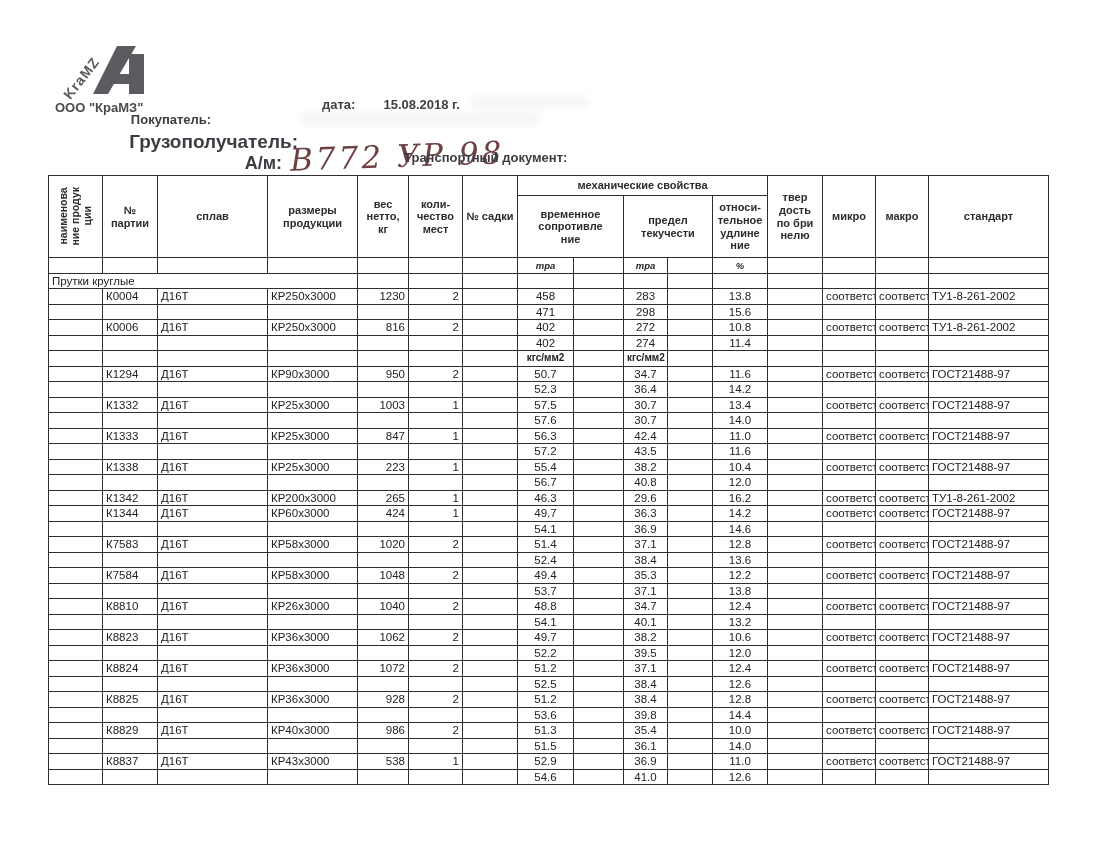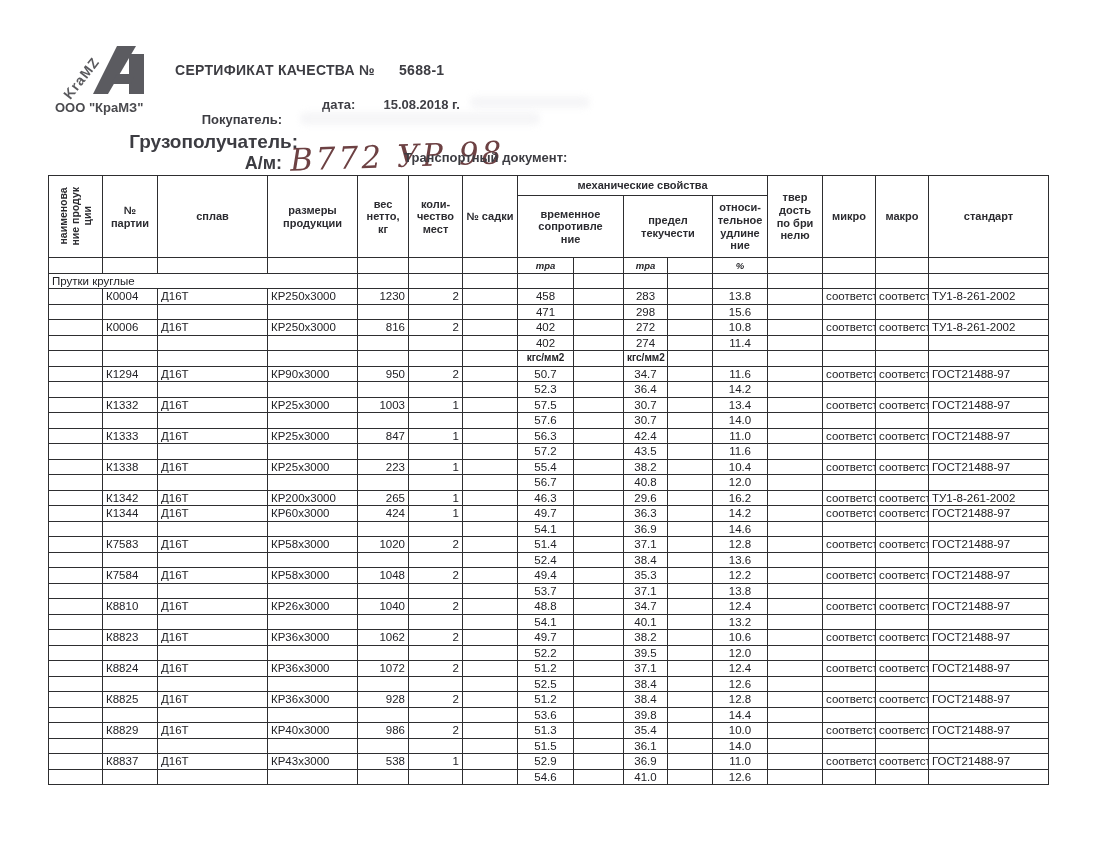--- a/index.html
+++ b/index.html
@@ -11,21 +11,21 @@
   .logo-wrap{position:absolute;left:55px;top:44px;width:130px;height:72px;}
   .logo-emblem{position:absolute;left:36px;top:0;}
   .logo-rot{position:absolute;left:2px;top:26px;font-weight:bold;font-size:14px;color:#5a5a5e;
             transform:rotate(-52deg);letter-spacing:1px;}
   .logo-company{position:absolute;left:0px;top:56px;font-weight:bold;font-size:13px;color:#4a4a4e;white-space:nowrap;}
 
   .cert-title{position:absolute;left:175px;top:62px;font-weight:bold;font-size:14px;color:#3c3c42;letter-spacing:.3px;}
   .cert-no{margin-left:24px;}
   .date-line{position:absolute;left:322px;top:97px;font-weight:bold;font-size:13px;color:#3c3c42;}
   .date-line .val{margin-left:28px;}
-  .lbl-buyer{position:absolute;left:60px;top:112px;width:222px;text-align:right;font-weight:bold;font-size:13px;color:#3c3c42;}
+  .lbl-buyer{position:absolute;left:60px;top:112px;width:222px;text-align:center;font-weight:bold;font-size:13px;color:#3c3c42;}
   .lbl-consignee{position:absolute;left:76px;top:131px;width:222px;text-align:right;font-weight:bold;font-size:19px;color:#3c3c42;}
   .lbl-am{position:absolute;left:60px;top:153px;width:222px;text-align:right;font-weight:bold;font-size:18px;color:#3c3c42;}
   .handwriting{position:absolute;left:290px;top:138px;font-family:"DejaVu Serif",serif;font-style:italic;
                font-size:31px;color:#6d4143;letter-spacing:3px;transform:rotate(-2deg);white-space:nowrap;}
   .lbl-transport{position:absolute;left:404px;top:150px;font-weight:bold;font-size:13px;color:#3c3c42;}
 
   .smudge{position:absolute;background:#eeeef1;filter:blur(3px);border-radius:6px;opacity:.55;}
 
   
   table.cert{position:absolute;left:48px;top:175px;width:1000px;border-collapse:collapse;table-layout:fixed;}
@@ -56,23 +56,20 @@
       <g fill="#5b5b60">
         <polygon points="26,2 45,2 17,50 2,50"></polygon>
         <rect x="38" y="10" width="15" height="40"></rect>
         <polygon points="26,30 44,30 40,40 20,40"></polygon>
       </g>
     </svg>
     <span class="logo-rot">KraMZ</span>
     <span class="logo-company">ООО "КраМЗ"</span>
   </div>
 
-  <div class="cert-title">
-    <span>СЕРТИФИКАТ КАЧЕСТВА №</span><span class="cert-no">5688-1</span>
-  </div>
 
   <div class="date-line">
     <span>дата:</span><span class="val">15.08.2018 г.</span>
   </div>
 
   <div class="lbl-buyer">Покупатель:</div>
   <div class="lbl-consignee">Грузополучатель:</div>
   <div class="lbl-am">А/м:</div>
   <div class="handwriting">В772 УР 98</div>
   <div class="lbl-transport">Транспортный документ:</div>

